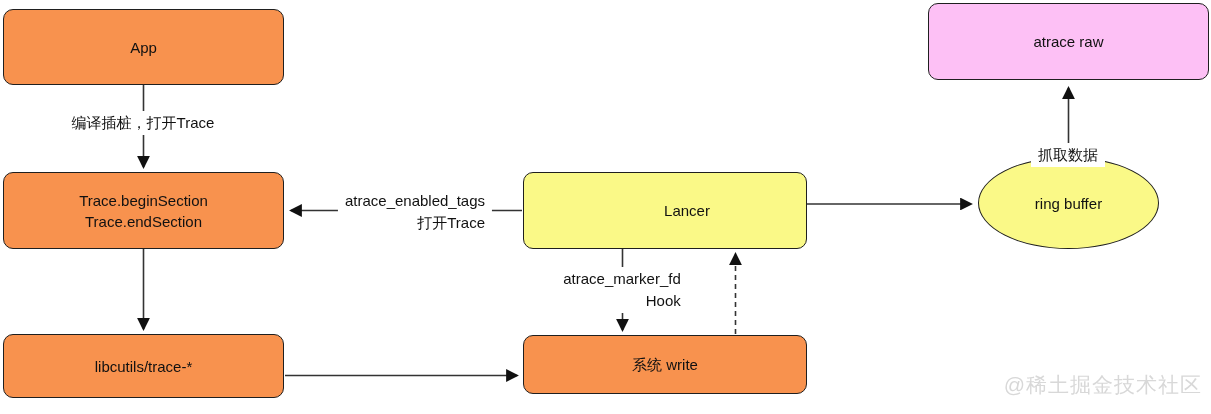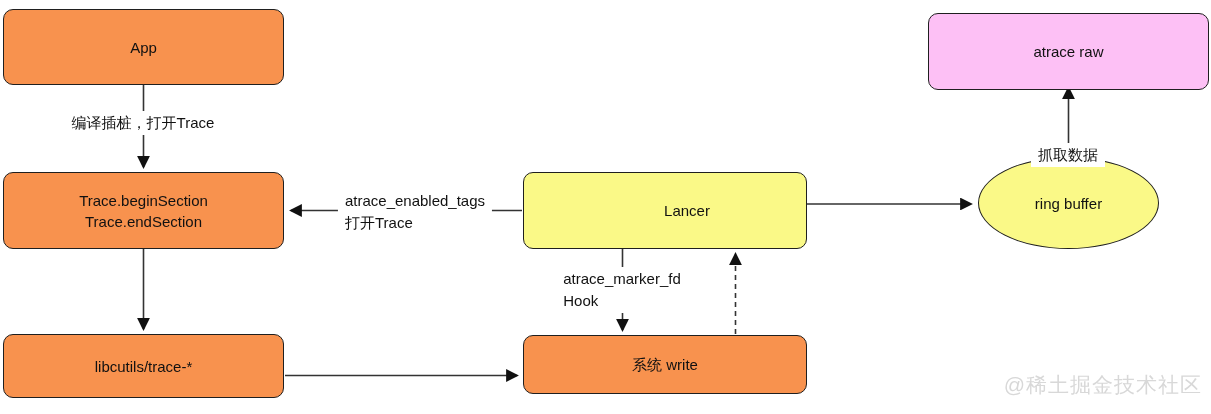--- a/index.html
+++ b/index.html
@@ -55,21 +55,21 @@
   .node.ellipse{border-radius:50%;}
 
   .edge-label{
     position:absolute;
     transform:translateX(-50%);
     background:var(--bg);
     padding:1px 7px;
     font-size:15px;
     line-height:22px;
     color:var(--text);
-    text-align:left;
+    text-align:right;
     white-space:nowrap;
   }
   .watermark{
     position:absolute;
     right:9px;
     top:371px;
     font-size:21px;
     color:var(--watermark);
     letter-spacing:1px;
   }
@@ -113,21 +113,21 @@
   </div>
 
   <div class="node orange" style="left:523px;top:335px;width:284px;height:59px;">
     <span>系统 write</span>
   </div>
 
   <div class="node yellow ellipse" style="left:978px;top:157px;width:181px;height:92px;">
     <span>ring buffer</span>
   </div>
 
-  <div class="node pink" style="left:928px;top:13px;width:281px;height:77px;">
+  <div class="node pink" style="left:928px;top:3px;width:281px;height:77px;">
     <span>atrace raw</span>
   </div>
 
   <div class="edge-label" style="left:143px;top:111px;">
     <div>编译插桩，打开Trace</div>
   </div>
 
   <div class="edge-label" style="left:403px;top:189px;margin-left:12px;">
     <div>atrace_enabled_tags</div>
     <div>打开Trace</div>

